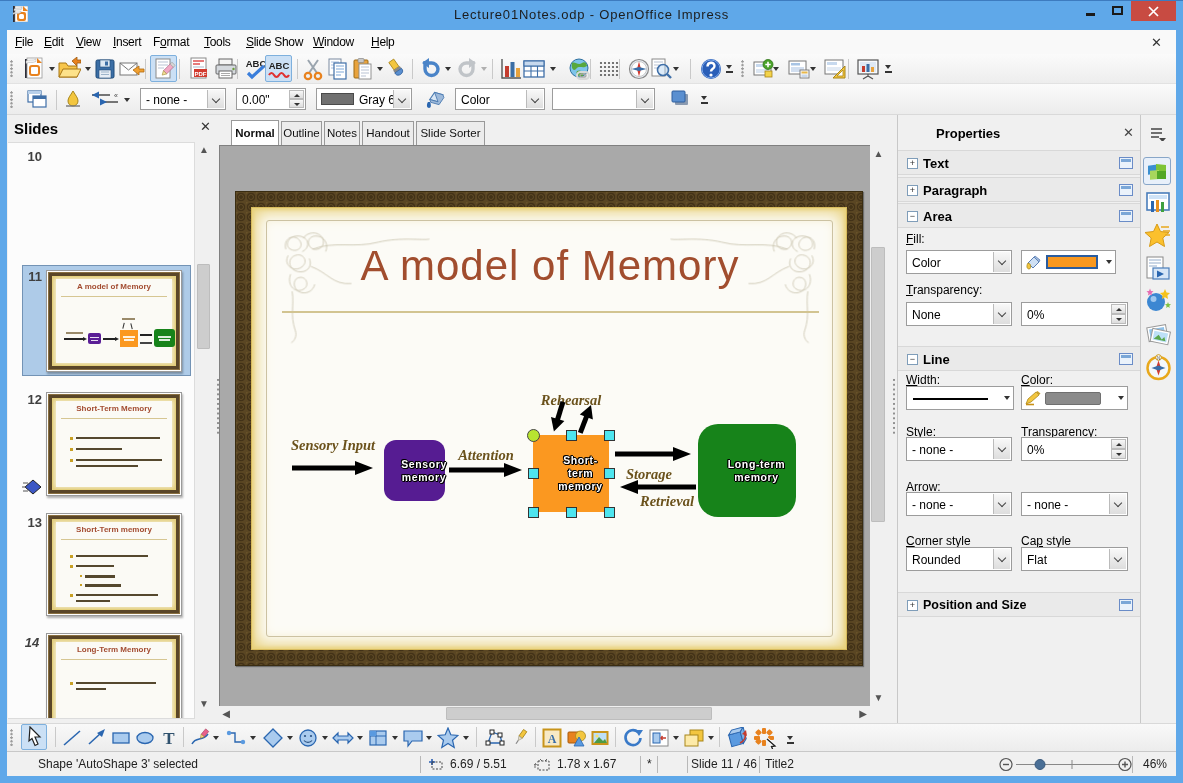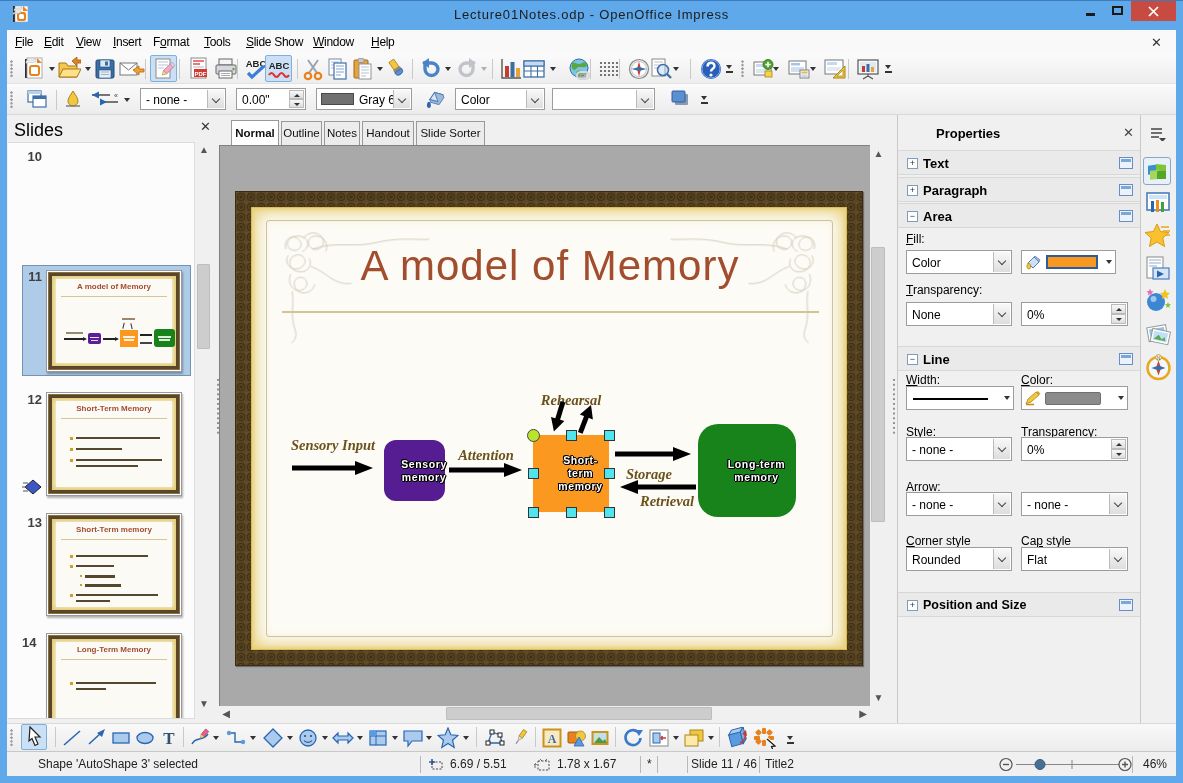--- a/index.html
+++ b/index.html
@@ -382,21 +382,21 @@
     <svg class="t1i" style="left:661px;top:5px;" width="24" height="20" viewBox="0 0 24 20">
         <rect x="7" y="5" width="13" height="11" rx="1" fill="#8a9ab0"></rect>
         <rect x="4" y="2" width="13" height="11" rx="1" fill="#5a8fd0" stroke="#2e5f9e" stroke-width="1"></rect>
       </svg>
     <div class="tbend" style="left:693px;top:9px;"></div>
   </div>
 
   <div class="abs" id="content">
     <div class="abs" id="slidespanel">
       <div class="abs" id="slideshead">
-        <span style="position:absolute;left:7px;top:5px;font-size:18px;font-weight:normal;">Slides</span>
+        <span style="position:absolute;left:7px;top:5px;font-size:15px;font-weight:bold;">Slides</span>
         <span style="position:absolute;left:193px;top:4px;font-size:13px;color:#333;">✕</span>
       </div>
       <div class="abs" id="slideslist">
         <div class="snum" style="left:14px;top:6px;width:20px;text-align:right;">10</div>
         <div class="abs" id="sel11"></div>
         <div class="snum" style="left:14px;top:126px;width:20px;text-align:right;">11</div>
         <div class="thumb" style="top:127px;height:102px;">
           <div class="tframe">
               <div class="tmat">
                 <div class="tpaper">
@@ -462,21 +462,21 @@
                   <div class="tb" style="left:29px;top:53px;width:30px;height:2.5px;"></div>
             <div class="tbul" style="left:24px;top:62px;width:2px;height:2px;"></div>
                   <div class="tb" style="left:29px;top:62px;width:36px;height:2.5px;"></div>
             <div class="tbul" style="left:14px;top:72px;"></div>
                   <div class="tb" style="left:20px;top:72px;width:82px;"></div>
             <div class="tb" style="left:20px;top:78px;width:34px;"></div>
           </div>
               </div>
             </div>
         </div>
-        <div class="snum" style="left:14px;top:492px;width:20px;text-align:left;">14</div>
+        <div class="snum" style="left:14px;top:492px;width:20px;text-align:center;font-style:italic;">14</div>
         <div class="thumb" style="top:490px;height:104px;">
           <div class="tframe">
               <div class="tmat">
                 <div class="tpaper">
             <div class="ttitle">Long-Term Memory</div>
                   <div class="tline"></div>
             <div class="tbul" style="left:14px;top:40px;"></div>
                   <div class="tb" style="left:20px;top:40px;width:80px;"></div>
             <div class="tb" style="left:20px;top:46px;width:30px;"></div>
           </div>

